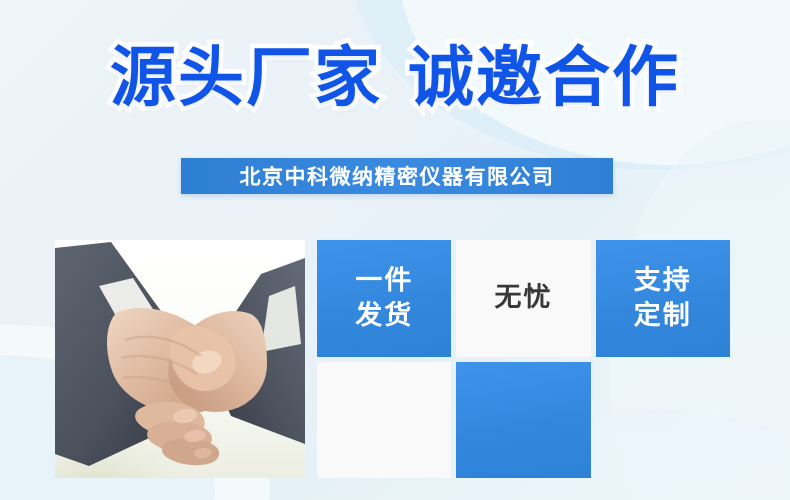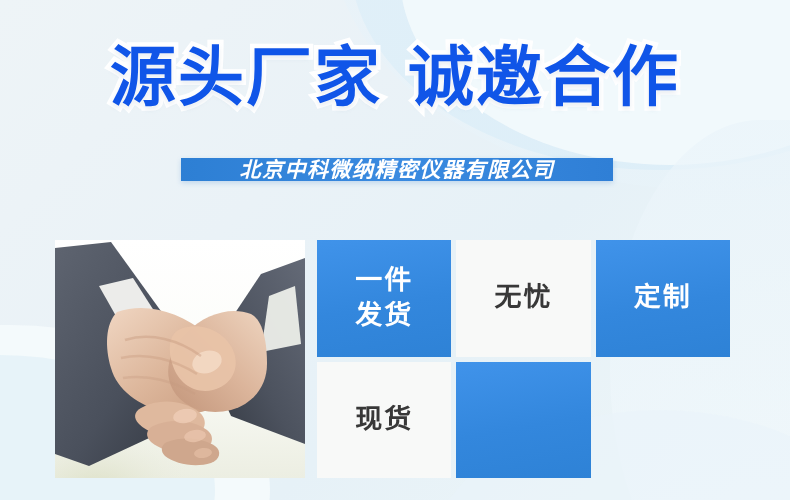--- a/index.html
+++ b/index.html
@@ -109,27 +109,26 @@
     display: inline-block;
     width: 26px;
   }
 
   
   .company-banner {
     position: absolute;
     left: 181px;
     top: 158px;
     width: 432px;
-    height: 23px;
+    height: 36px;
     background: linear-gradient(90deg, #2d7fd4 0%, #3a8ae0 50%, #2f7fd6 100%);
     display: flex;
     align-items: center;
     justify-content: center;
     box-shadow: 0 2px 5px rgba(45,120,200,.22);
-    font-style: italic;
   }
   .company-banner-text {
     color: #ffffff;
     font-size: 21px;
     font-weight: 700;
     letter-spacing: 1.5px;
     line-height: 1;
   }
 
   
@@ -279,22 +278,22 @@
 
   <div class="feature-grid">
     <div class="cell blue">
       <span>一件</span>
       <span>发货</span>
     </div>
     <div class="cell plain">
       <span>无忧</span>
     </div>
     <div class="cell blue">
+      <span>支持</span>
       <span>定制</span>
     </div>
     <div class="cell plain">
-      <span>现货</span>
     </div>
     <div class="cell blue">
     </div>
   </div>
 
 </div>
 
 </body></html>

